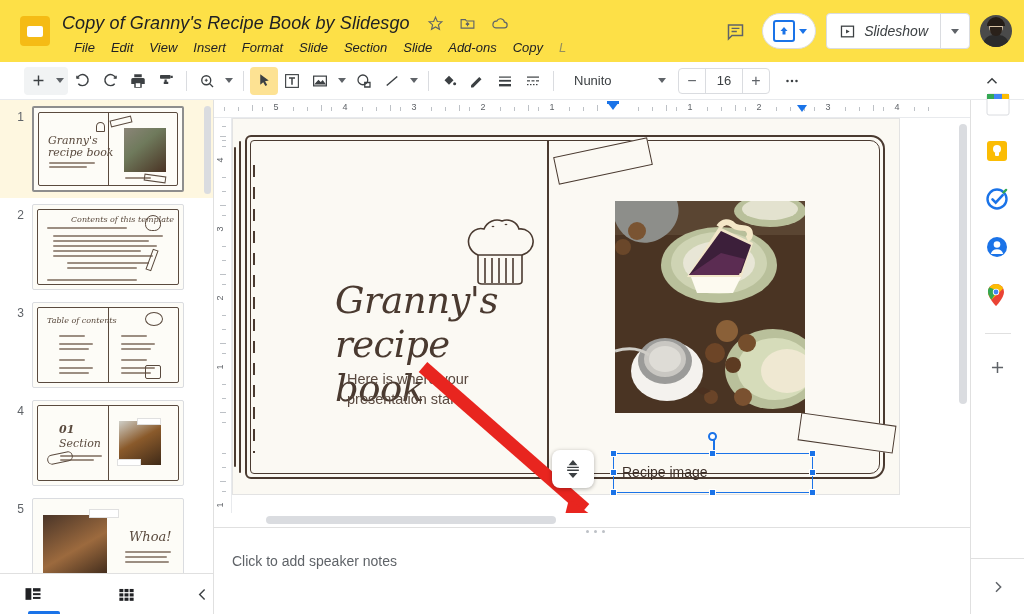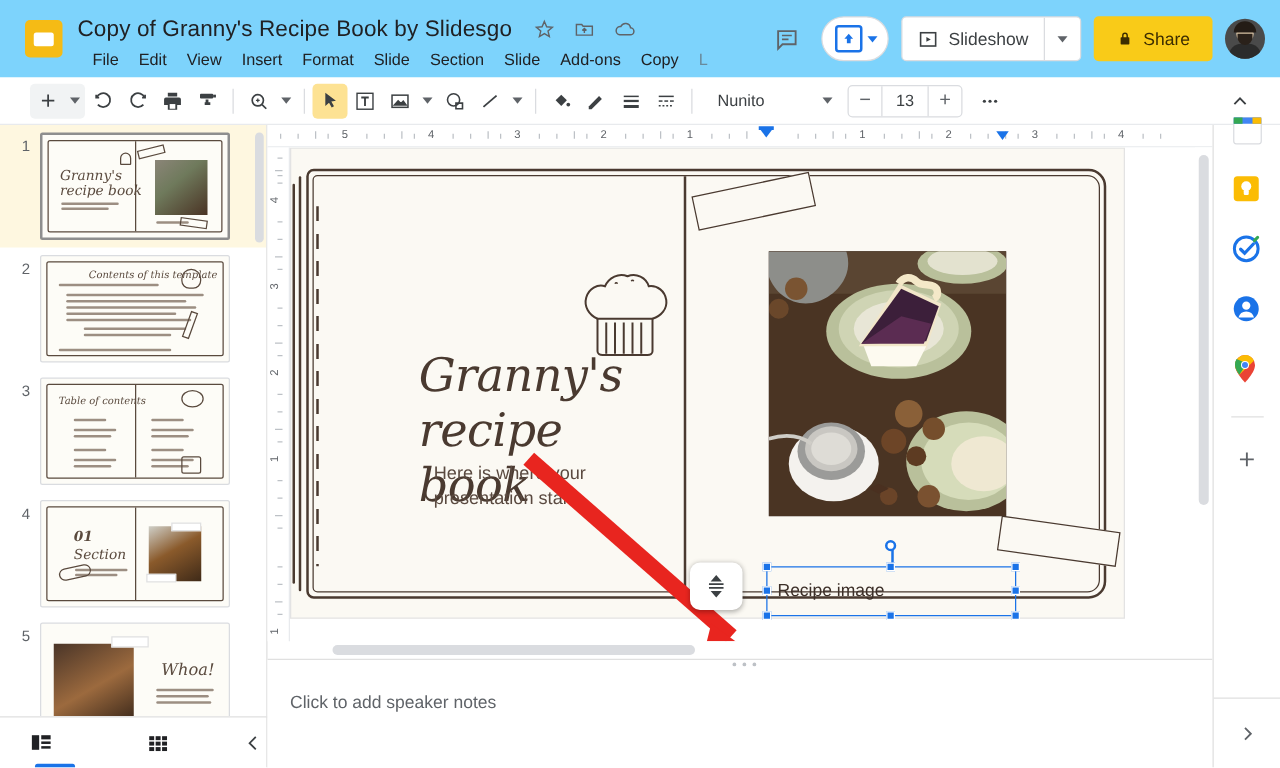--- a/index.html
+++ b/index.html
@@ -5,21 +5,21 @@
   * { box-sizing: border-box; margin: 0; padding: 0; }
   html, body {
     width: 1024px; height: 614px;
     font-family: "Liberation Sans", sans-serif;
     background: #ffffff;
     overflow: hidden;
   }
   .app { position: relative; width: 1024px; height: 614px; background:#fff; }
 
   
-  .topbar { position:absolute; left:0; top:0; width:1024px; height:62px; background:#7dd3fc; }
+  .topbar { position:absolute; left:0; top:0; width:1024px; height:62px; background:#fde047;font-style:italic; }
   .doc-icon {
     position:absolute; left:20px; top:16px; width:30px; height:30px;
     background:#f5bb15; border-radius:4px;
   }
   .doc-icon:after{
     content:""; position:absolute; left:7px; top:10px; width:16px; height:11px;
     background:#fff; border-radius:2px;
   }
   .title-row { position:absolute; left:62px; top:10px; height:26px; display:flex; align-items:center; }
   .doc-title {
@@ -316,28 +316,20 @@
             </svg>
           </span>
           <span class="lbl">Slideshow</span>
         </div>
         <div class="slideshow-div"></div>
         <div class="slideshow-arrow">
           <span class="caret caret-dark"></span>
         </div>
       </div>
 
-      <div class="share-btn">
-        <span>
-          <svg width="14" height="14" viewBox="0 0 24 24" fill="#3c2d00">
-            <path d="M17 10h-1V7.5a4 4 0 1 0-8 0V10H7a1 1 0 0 0-1 1v8a1 1 0 0 0 1 1h10a1 1 0 0 0 1-1v-8a1 1 0 0 0-1-1zm-7-2.5a2 2 0 1 1 4 0V10h-4z"></path>
-          </svg>
-        </span>
-        <span class="lbl">Share</span>
-      </div>
 
       <div class="avatar">
         <div class="body"></div>
         <div class="head"></div>
         <div class="beard"></div>
         <div class="hair"></div>
       </div>
     </div>
   </div>
 
@@ -465,21 +457,21 @@
 
     <div class="tb-sep"></div>
 
     <div class="font-select">
       <span class="font-name">Nunito</span>
       <span class="caret caret-dark"></span>
     </div>
 
     <div class="size-grp">
       <div class="size-btn">−</div>
-      <div class="size-val">13</div>
+      <div class="size-val">16</div>
       <div class="size-btn">+</div>
     </div>
 
     <div class="tb more-btn">
       <svg width="18" height="18" viewBox="0 0 24 24" fill="#3c4043">
         <circle cx="6" cy="12" r="1.7"></circle>
           <circle cx="12" cy="12" r="1.7"></circle>
           <circle cx="18" cy="12" r="1.7"></circle>
       </svg>
     </div>

